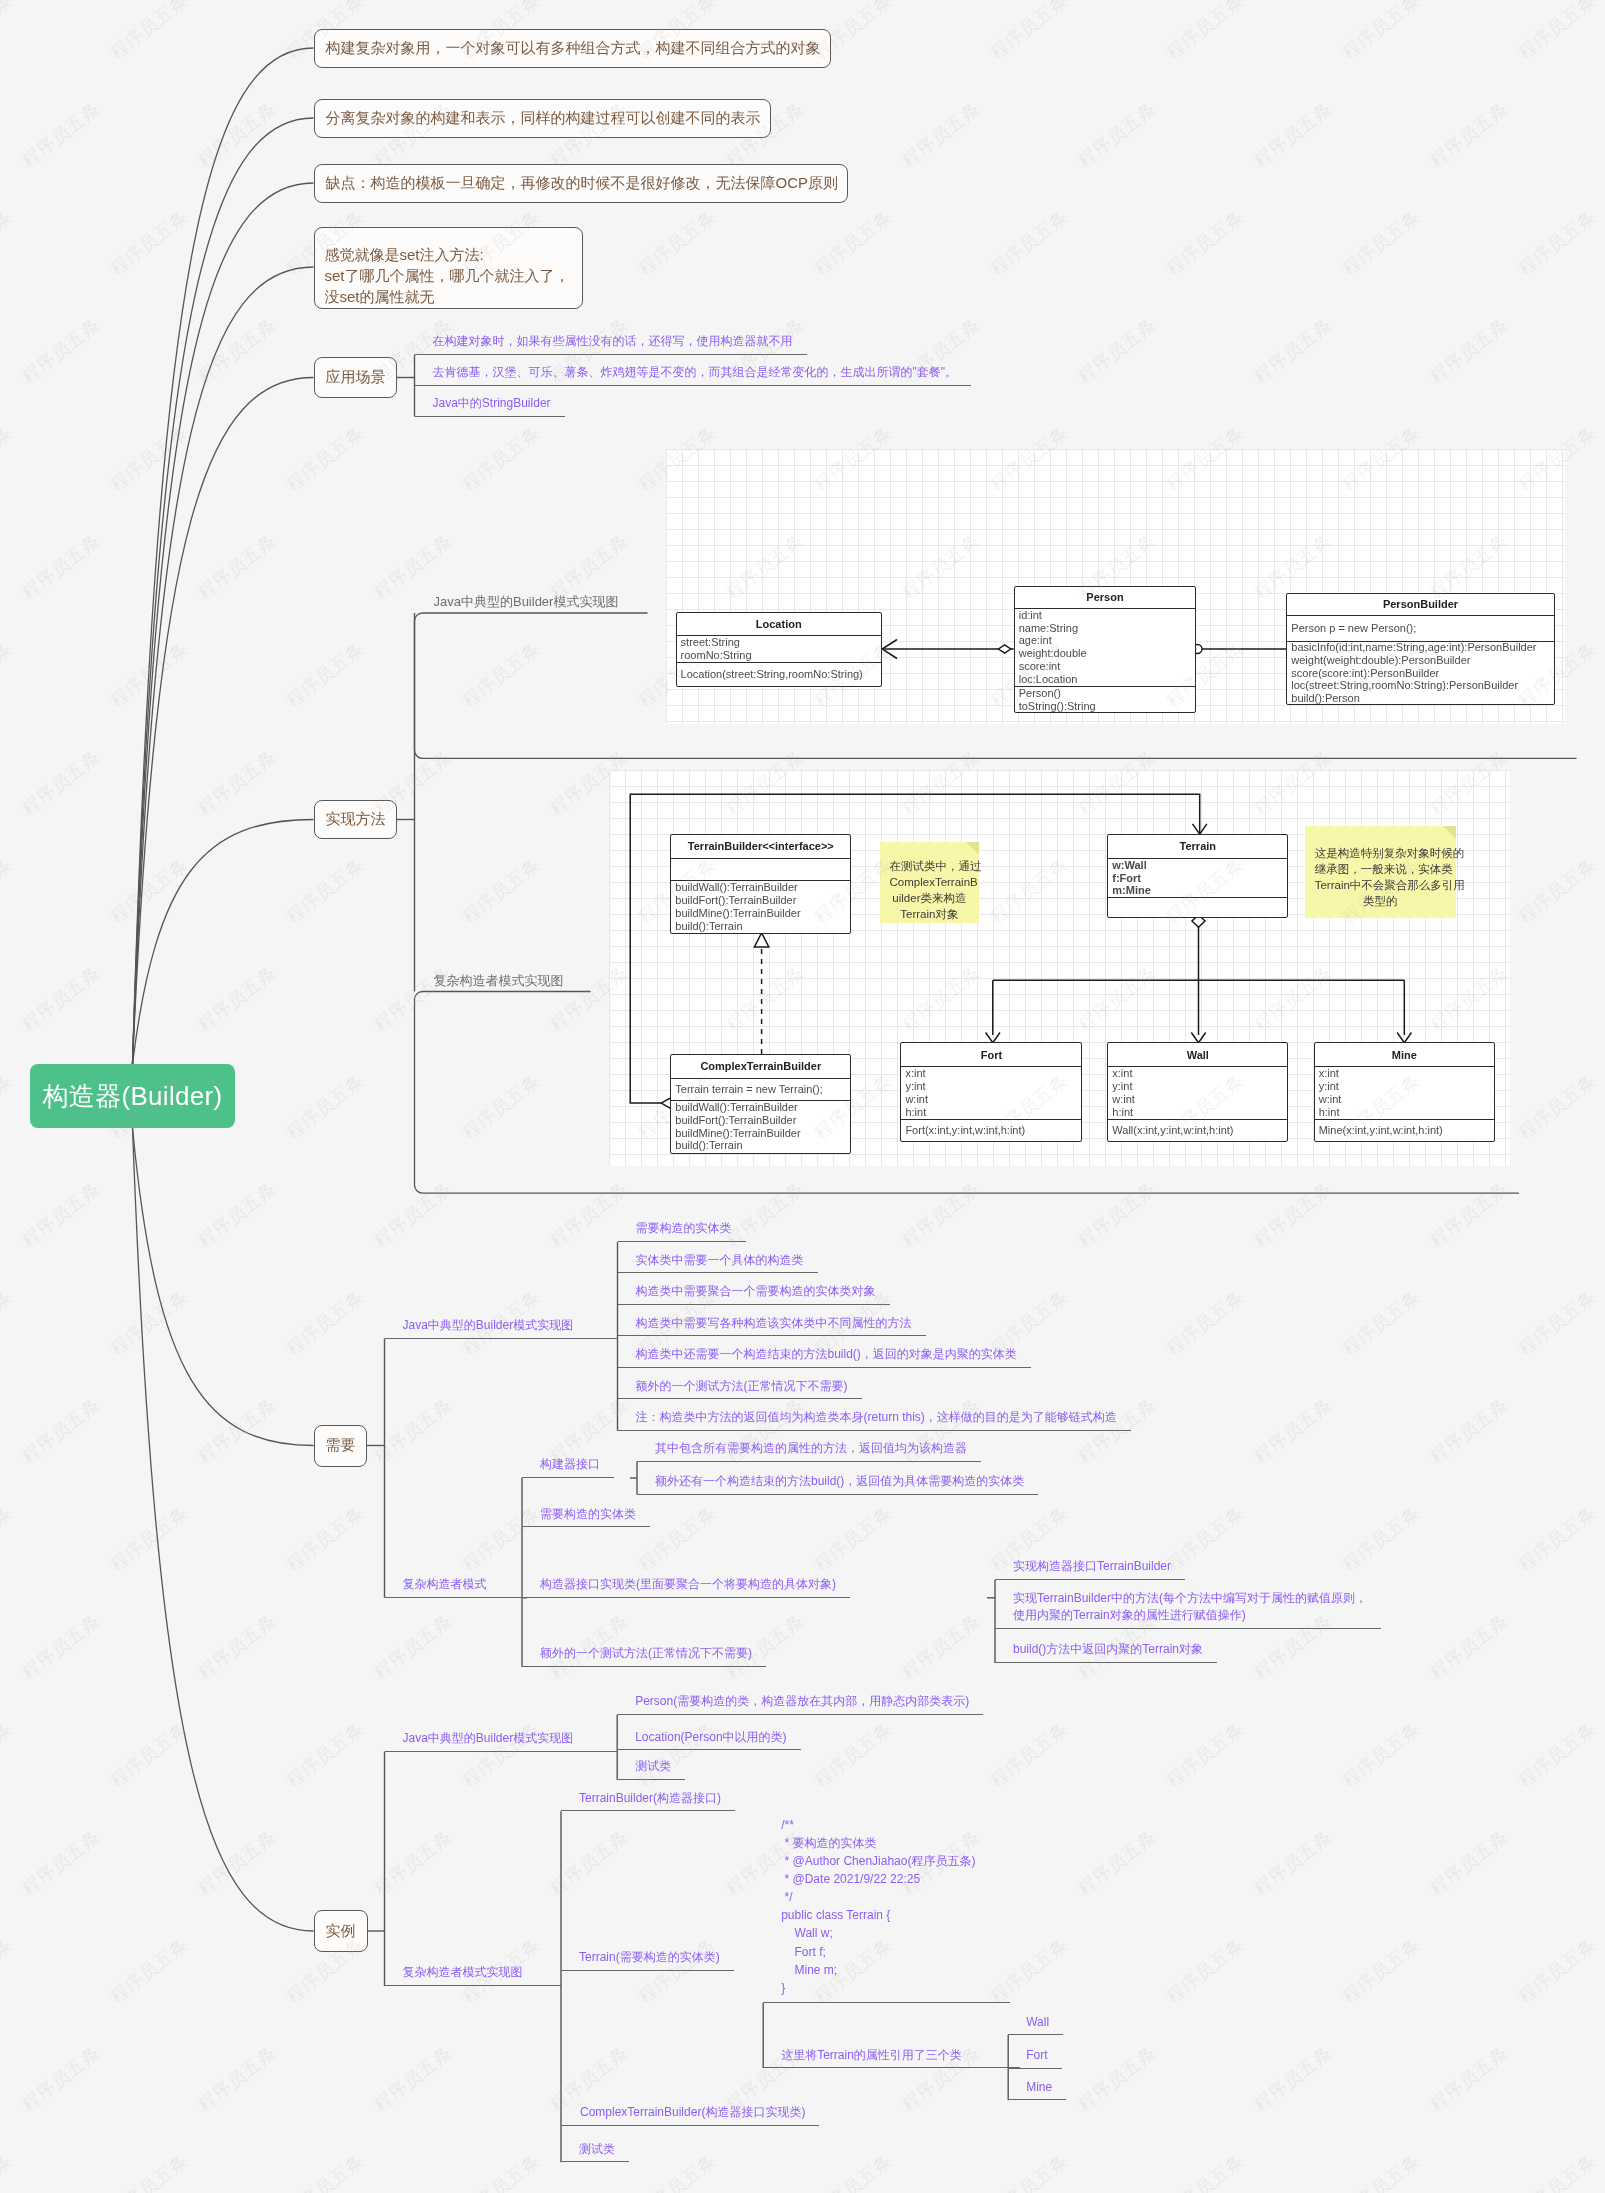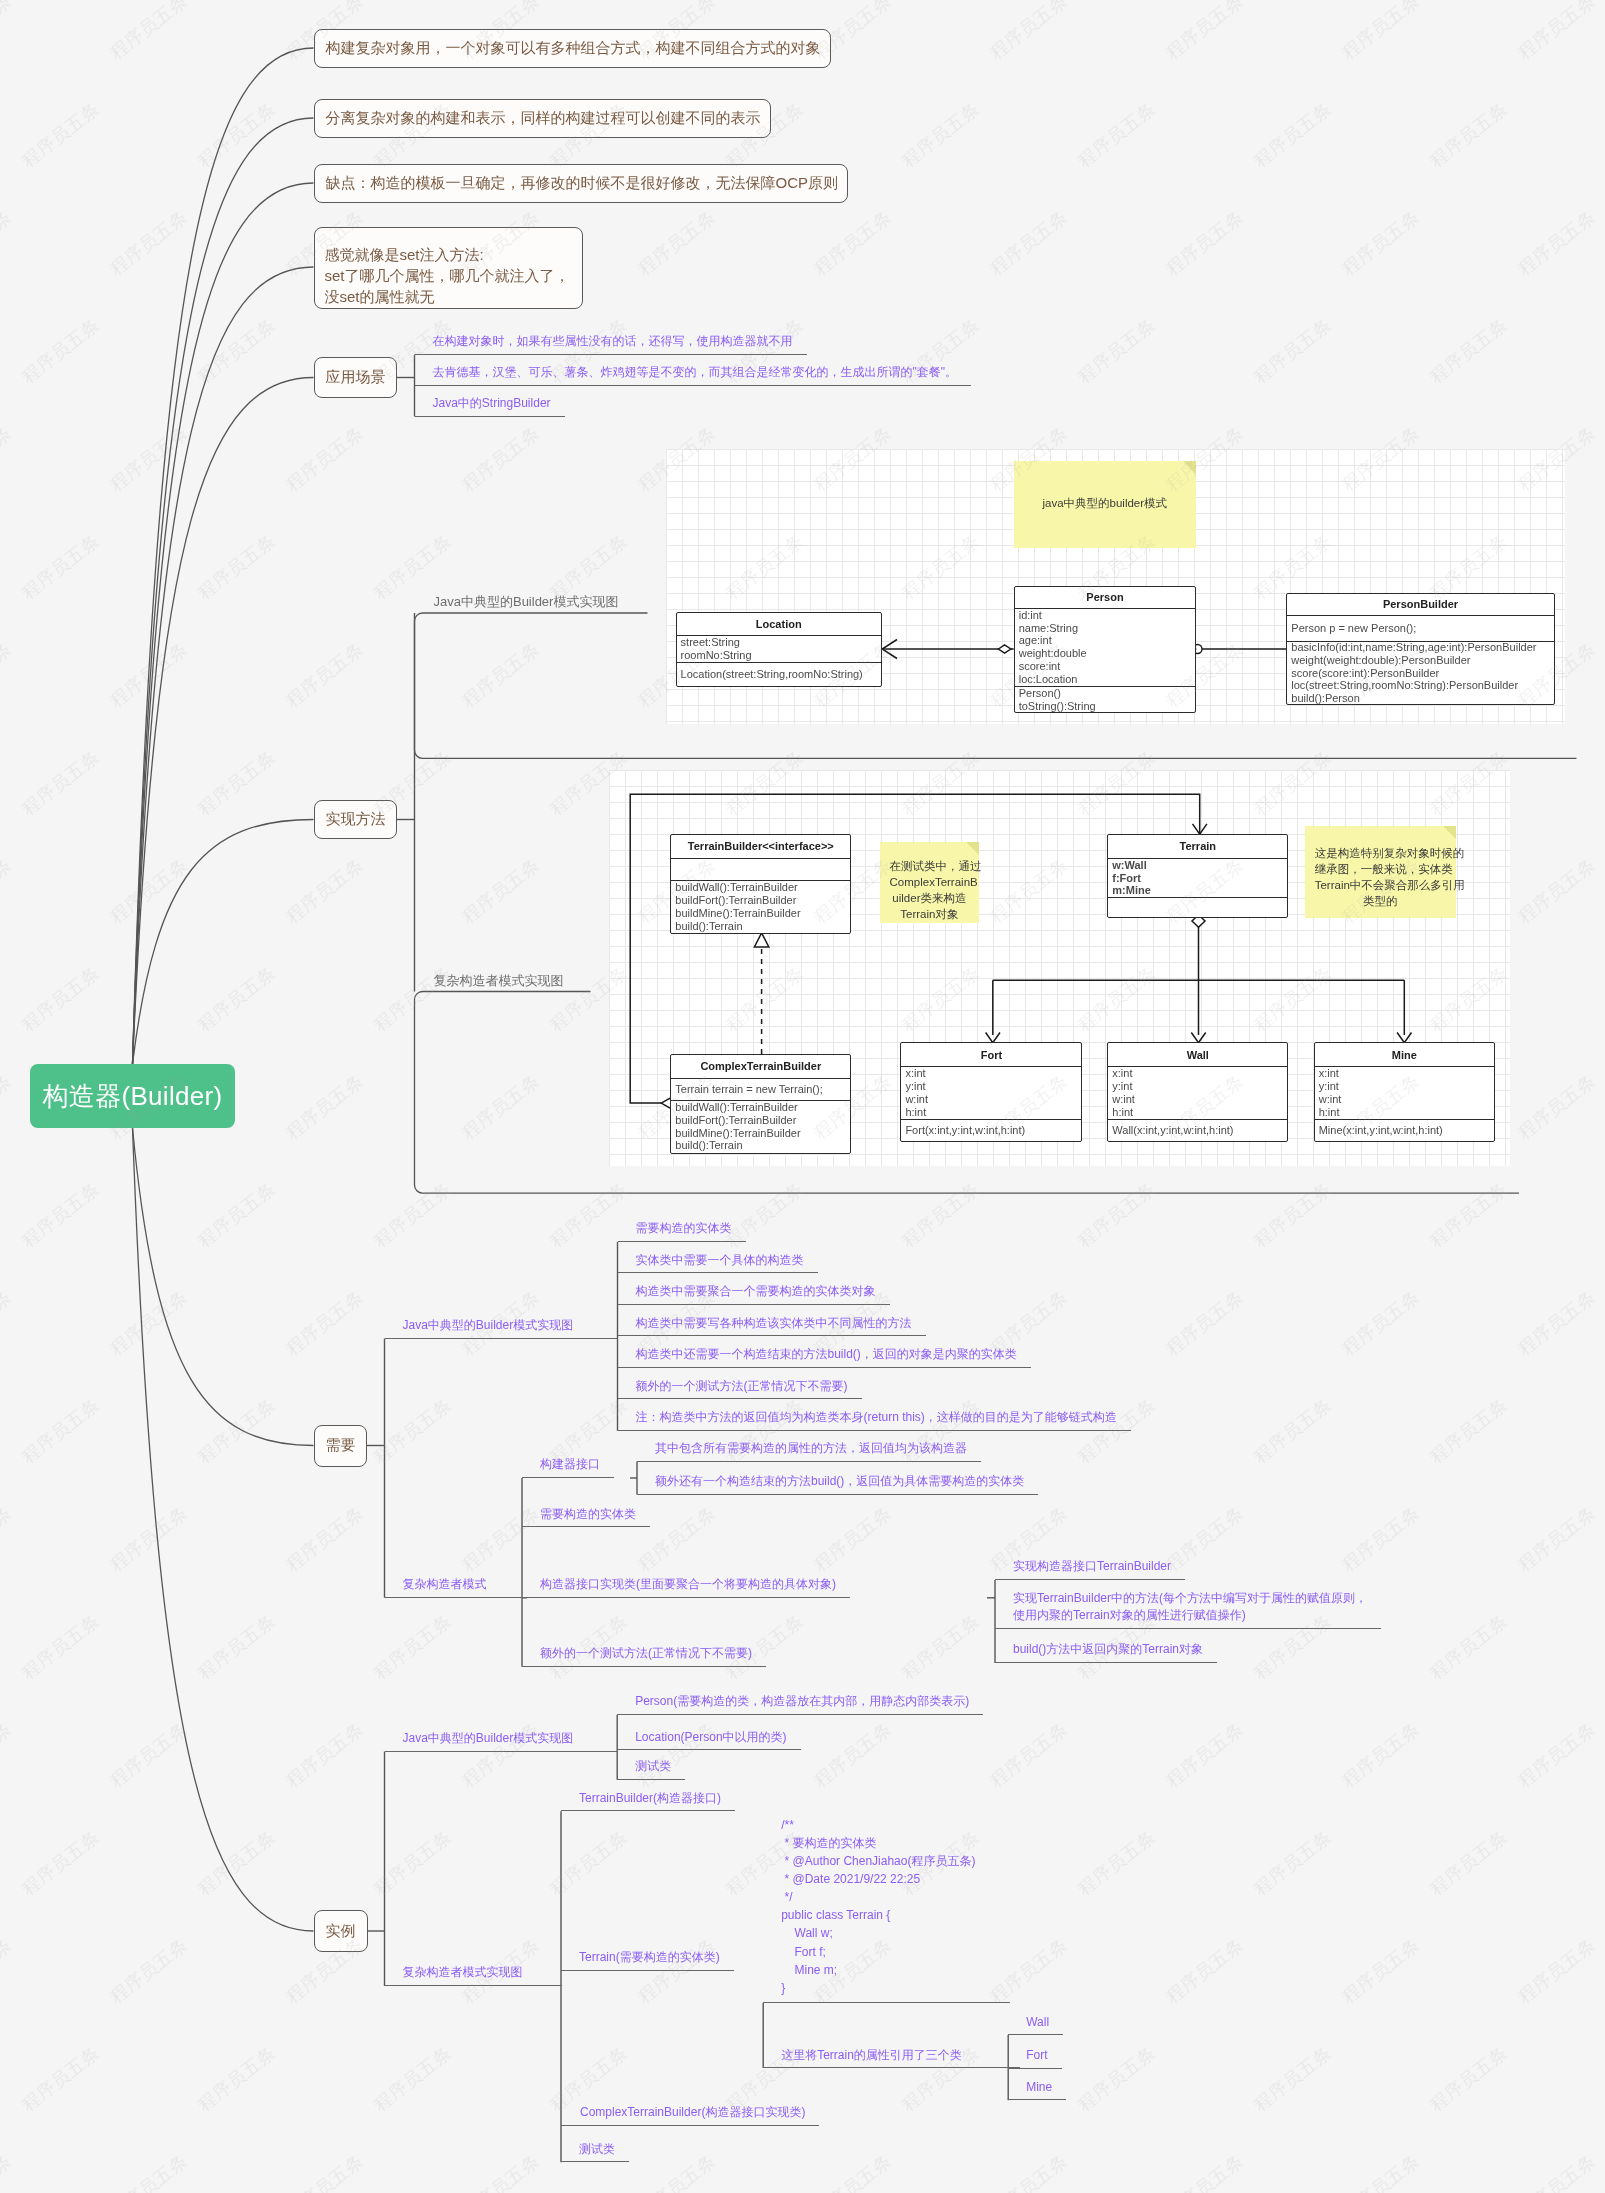--- a/index.html
+++ b/index.html
@@ -157,21 +157,20 @@
     Wall w;
     Fort f;
     Mine m;
 }</span></div>
       <div class="node leaf" style="left: 763.2px; top: 2046.1px; height: 22px; width: 257px;"><span>这里将Terrain的属性引用了三个类</span></div>
       <div class="node leaf" style="left: 1008.2px; top: 2013.1px; height: 22px;"><span>Wall</span></div>
       <div class="node leaf" style="left: 1008.2px; top: 2046.7px; height: 22px;"><span>Fort</span></div>
       <div class="node leaf" style="left: 1008.2px; top: 2078.2px; height: 22px;"><span>Mine</span></div>
       <div class="node uml" style="left: 666px; top: 448.5px; width: 899px; height: 275px;">
         <div class="umlgrid"></div>
-        <div class="note" style="left: 347.5px; top: 12.5px; width: 182.5px; height: 86.5px; padding: 34px 10px 0px;"><span>java中典型的builder模式</span><div class="fold"></div></div>
         <div class="cls" style="left: 347.7px; top: 137.4px; width: 182.6px;">
           <div class="t" style="height: 20.8px;">Person</div>
           <div class="sec" style="height: 77.2px; min-height: 0px;">
             <div>id:int</div>
             <div>name:String</div>
             <div>age:int</div>
             <div>weight:double</div>
             <div>score:int</div>
             <div>loc:Location</div>
           </div>

